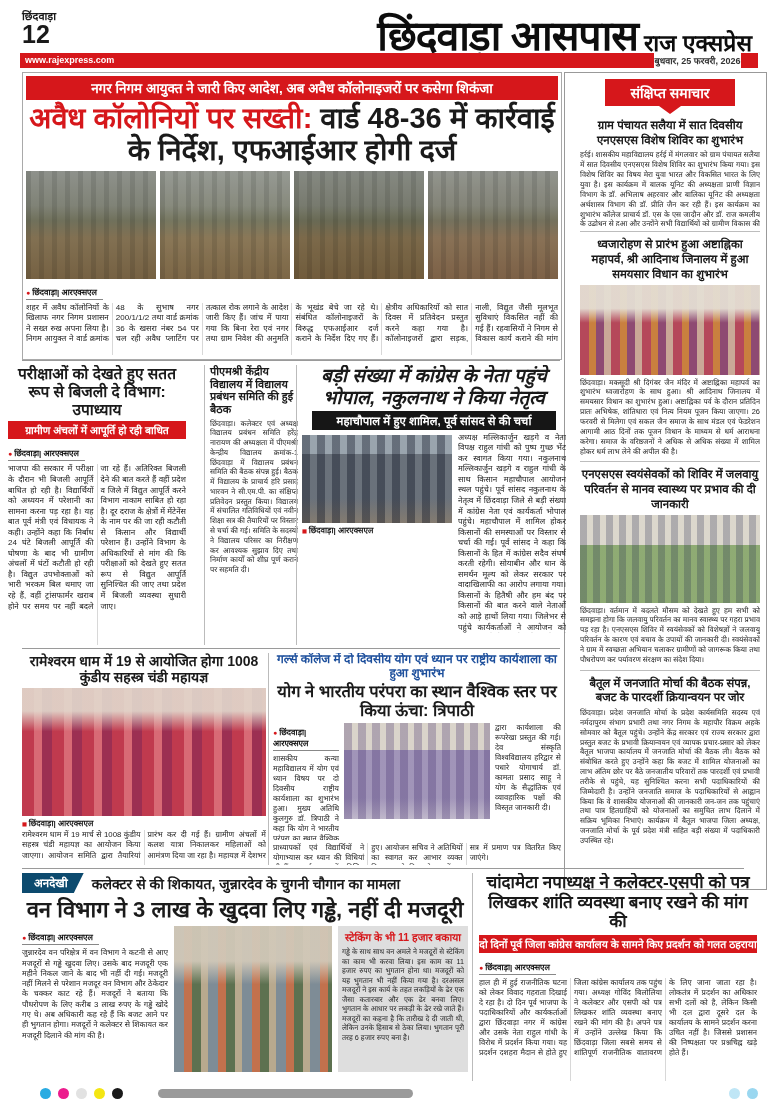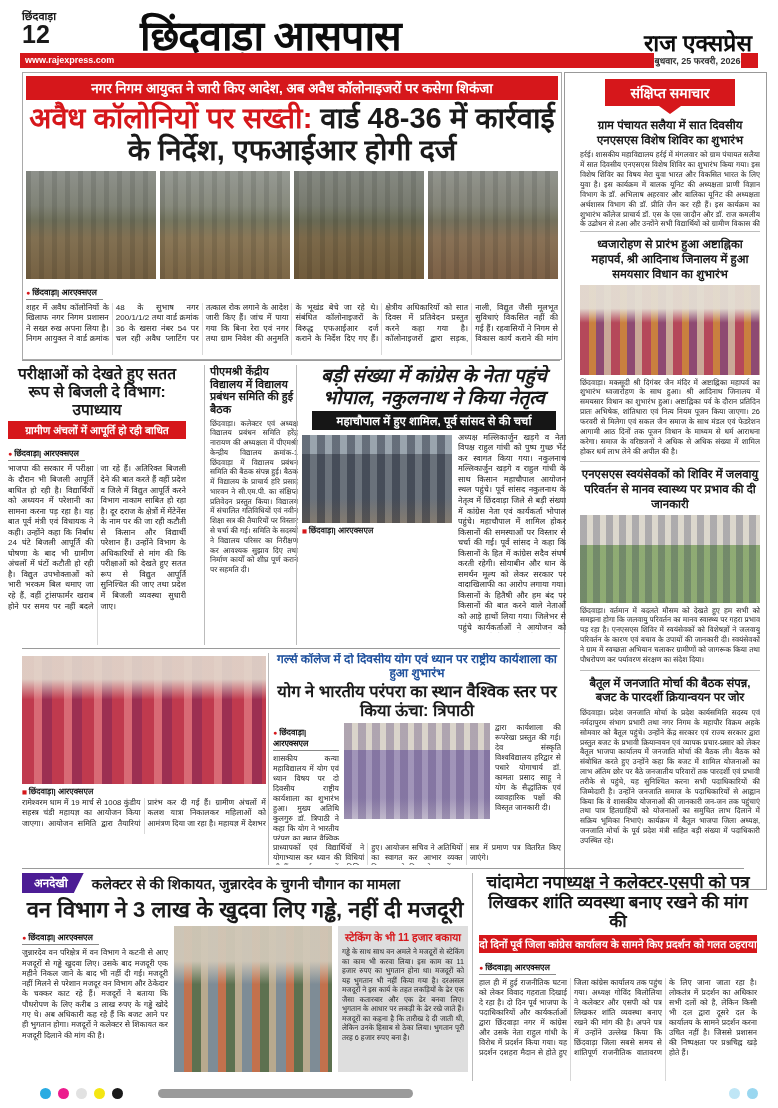--- a/index.html
+++ b/index.html
@@ -2,21 +2,21 @@
 <html><head>
 <meta charset="utf-8">
 <style>
   html,body{margin:0;padding:0;background:#e9e9e9;}
   #page{position:relative;width:778px;height:1108px;margin:0 auto;background:#fff;
         font-family:"Liberation Sans",sans-serif;color:#1a1a1a;overflow:hidden;}
   .abs{position:absolute;}
   
   .ed-name{font-size:11px;font-weight:bold;}
   .ed-no{font-size:25px;font-weight:bold;line-height:.95;}
-  .masthead{font-size:41px;font-weight:bold;letter-spacing:-1px;text-align:left;color:#0d0d0d;}
+  .masthead{font-size:41px;font-weight:bold;letter-spacing:-1px;text-align:right;color:#0d0d0d;}
   .brand{font-size:23px;font-weight:bold;color:#0d0d0d;}
   .redbar{background:#d6171b;color:#fff;font-size:9px;font-weight:bold;line-height:15px;padding-left:5px;}
   .datebox{display:flex;align-items:center;height:15px;}
   .dateblk{background:#d6171b;height:15px;}
   .datetxt{flex:1;text-align:center;font-size:9px;font-weight:bold;color:#333;}
   
   .box{border:1px solid #a9a9a9;}
   .kicker{background:#d6171b;color:#fff;font-weight:bold;text-align:center;font-size:13.5px;padding:3px 0;margin:3px 3px 0;}
   .lead-head{font-weight:bold;text-align:center;font-size:29px;line-height:1.1;margin:3px 2px 2px;}
   .red{color:#d6171b;}
@@ -51,21 +51,21 @@
   
   .sb{border:1px solid #999;padding:4px 6px;overflow:hidden;}
   .sb-banner{position:relative;width:130px;margin:2px auto 12px;background:#d6171b;color:#fff;
              font-size:14px;font-weight:bold;text-align:center;padding:4px 0;}
   .sb-banner::after{content:"";position:absolute;left:50%;bottom:-8px;transform:translateX(-50%);
              border-left:11px solid transparent;border-right:11px solid transparent;border-top:8px solid #d6171b;}
   .brief-title{font-size:11.5px;font-weight:bold;text-align:center;line-height:1.28;margin:5px 0 3px;}
   .brief-body{font-size:7.4px;line-height:1.33;text-align:justify;color:#222;overflow:hidden;}
   .sb-sep{border-top:1px solid #bdbdbd;margin:5px 0;}
   
-  .tag{background:#4c1d95;color:#fff;font-size:11.5px;font-weight:bold;padding:2px 16px 3px 12px;
+  .tag{background:#0c4a6e;color:#fff;font-size:11.5px;font-weight:bold;padding:2px 16px 3px 12px;
        clip-path:polygon(0 0,100% 0,84% 100%,0 100%);margin-right:8px;}
   .sidebox{background:#dedede;padding:3px 4px;}
   .sidebox-title{color:#d6171b;font-size:10.5px;font-weight:bold;text-align:center;margin:1px 0 3px;}
   .sidebox-body{font-size:7.2px;line-height:1.32;text-align:justify;color:#222;overflow:hidden;}
   .strip{background:#d6171b;color:#fff;font-size:10.5px;font-weight:bold;text-align:center;padding:2px 0;margin:3px 0;}
   
   .dot{width:11px;height:11px;border-radius:50%;margin-right:7px;}
   .regbar{height:9px;border-radius:5px;background:#9a9a9a;}
 </style>
 </head>
@@ -154,20 +154,21 @@
         <div class="photo ph-indoor" style="height:88px;"></div>
         <div class="caption">छिंदवाड़ा| आरएक्सएल</div>
       </div>
       <div class="bodytxt" style="height:200px;">अध्यक्ष मल्लिकार्जुन खड़गे व नेता विपक्ष राहुल गांधी को पुष्प गुच्छ भेंट कर स्वागत किया गया। नकुलनाथ मल्लिकार्जुन खड़गे व राहुल गांधी के साथ किसान महाचौपाल आयोजन स्थल पहुंचे। पूर्व सांसद नकुलनाथ के नेतृत्व में छिंदवाड़ा जिले से बड़ी संख्या में कांग्रेस नेता एवं कार्यकर्ता भोपाल पहुंचे। महाचौपाल में शामिल होकर किसानों की समस्याओं पर विस्तार से चर्चा की गई। पूर्व सांसद ने कहा कि किसानों के हित में कांग्रेस सदैव संघर्ष करती रहेगी। सोयाबीन और धान के समर्थन मूल्य को लेकर सरकार पर वादाखिलाफी का आरोप लगाया गया। किसानों के हितैषी और हम बंद पर किसानों की बात करने वाले नेताओं को आड़े हाथों लिया गया। जिलेभर से पहुंचे कार्यकर्ताओं ने आयोजन को सफल बनाने में अपनी भूमिका निभाई तथा संगठन को मजबूत करने का संकल्प लिया।</div>
     </div>
   </div>
 
   <div class="abs rule" style="left:22px;top:648px;width:538px;"></div>
 
   <div class="abs" style="left:22px;top:653px;width:244px;height:212px;overflow:hidden;">
+    <div class="h2" style="font-size:14px;">रामेश्वरम धाम में 19 से आयोजित होगा 1008 कुंडीय सहस्त्र चंडी महायज्ञ</div>
     <div class="photo ph-red" style="height:128px;margin:3px 0 1px;"></div>
     <div class="caption">छिंदवाड़ा| आरएक्सएल</div>
     <div class="bodytxt cols2" style="height:36px;margin-top:2px;font-size:7.8px;">रामेश्वरम धाम में 19 मार्च से 1008 कुंडीय सहस्त्र चंडी महायज्ञ का आयोजन किया जाएगा। आयोजन समिति द्वारा तैयारियां प्रारंभ कर दी गई हैं। ग्रामीण अंचलों में कलश यात्रा निकालकर महिलाओं को आमंत्रण दिया जा रहा है। महायज्ञ में देशभर से संत-महात्मा शामिल होंगे तथा प्रतिदिन कथा, प्रवचन एवं भंडारे का आयोजन होगा।</div>
   </div>
 
   <div class="abs vrule" style="left:268px;top:653px;width:288px;height:212px;padding-left:4px;overflow:hidden;">
     <div class="h2" style="font-size:12px;color:#1d4f9c;">गर्ल्स कॉलेज में दो दिवसीय योग एवं ध्यान पर राष्ट्रीय कार्यशाला का हुआ शुभारंभ</div>
     <div class="h2" style="font-size:16.5px;margin-top:1px;">योग ने भारतीय परंपरा का स्थान वैश्विक स्तर पर किया ऊंचा: त्रिपाठी</div>
     <div style="display:flex;gap:5px;margin-top:3px;">
       <div style="width:66px;">

